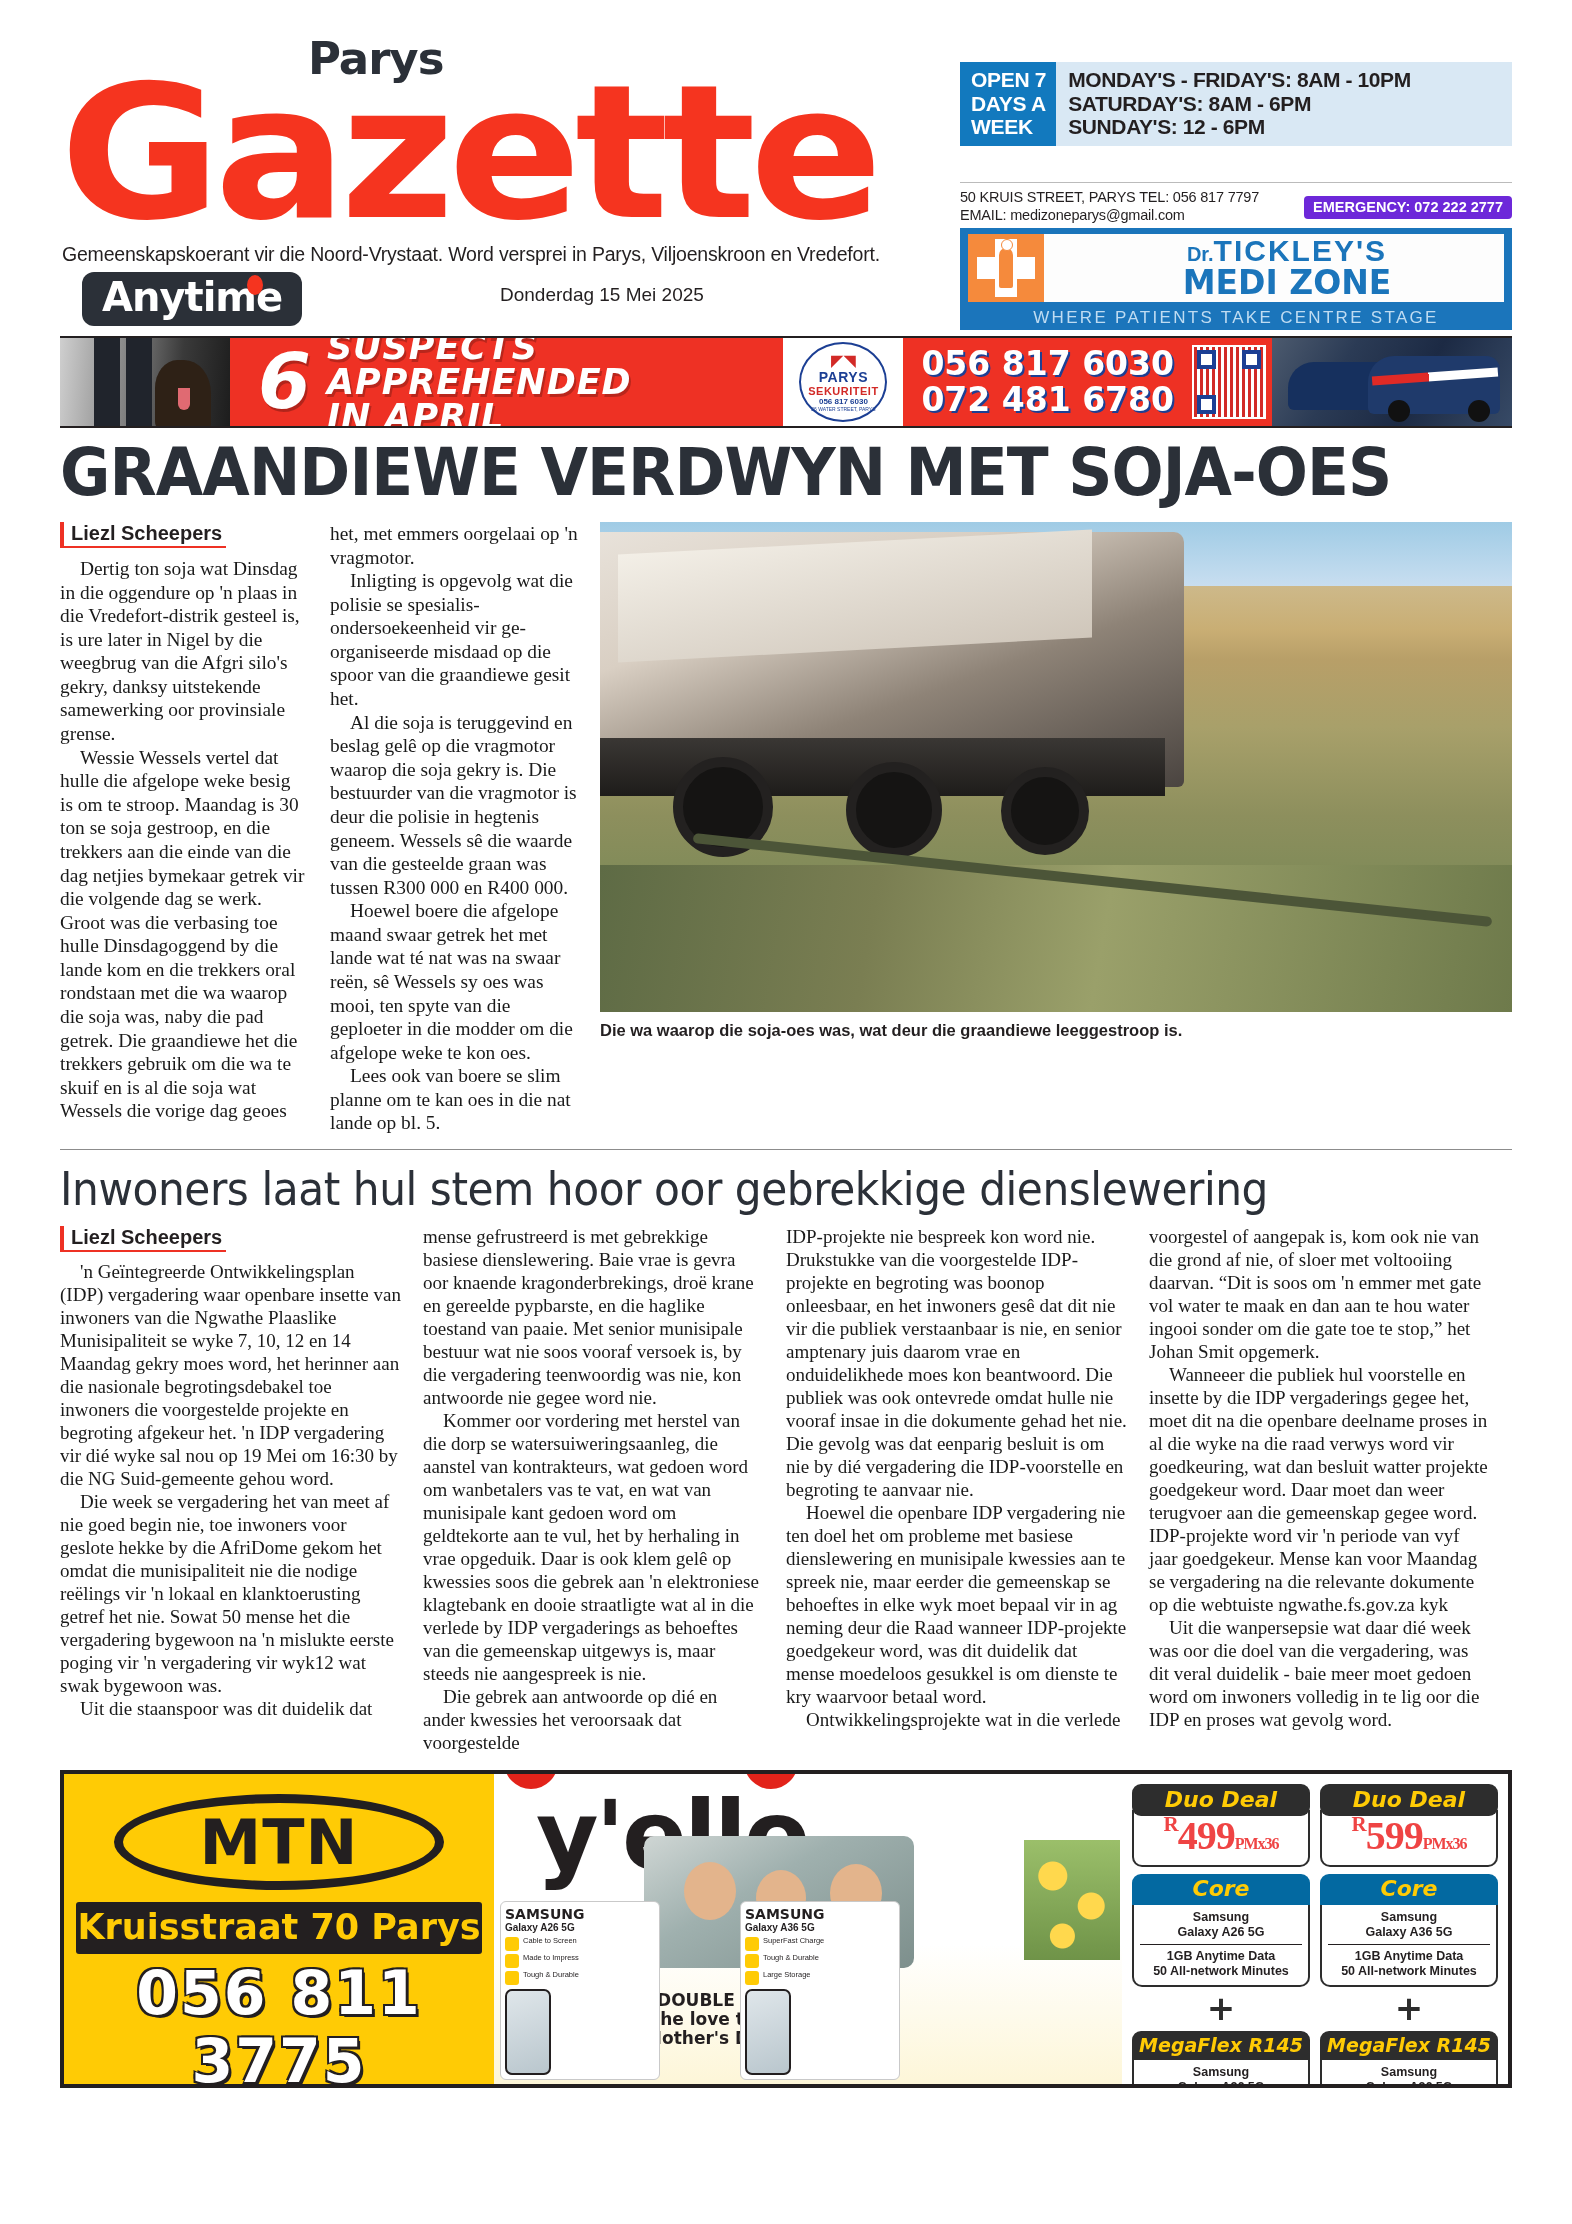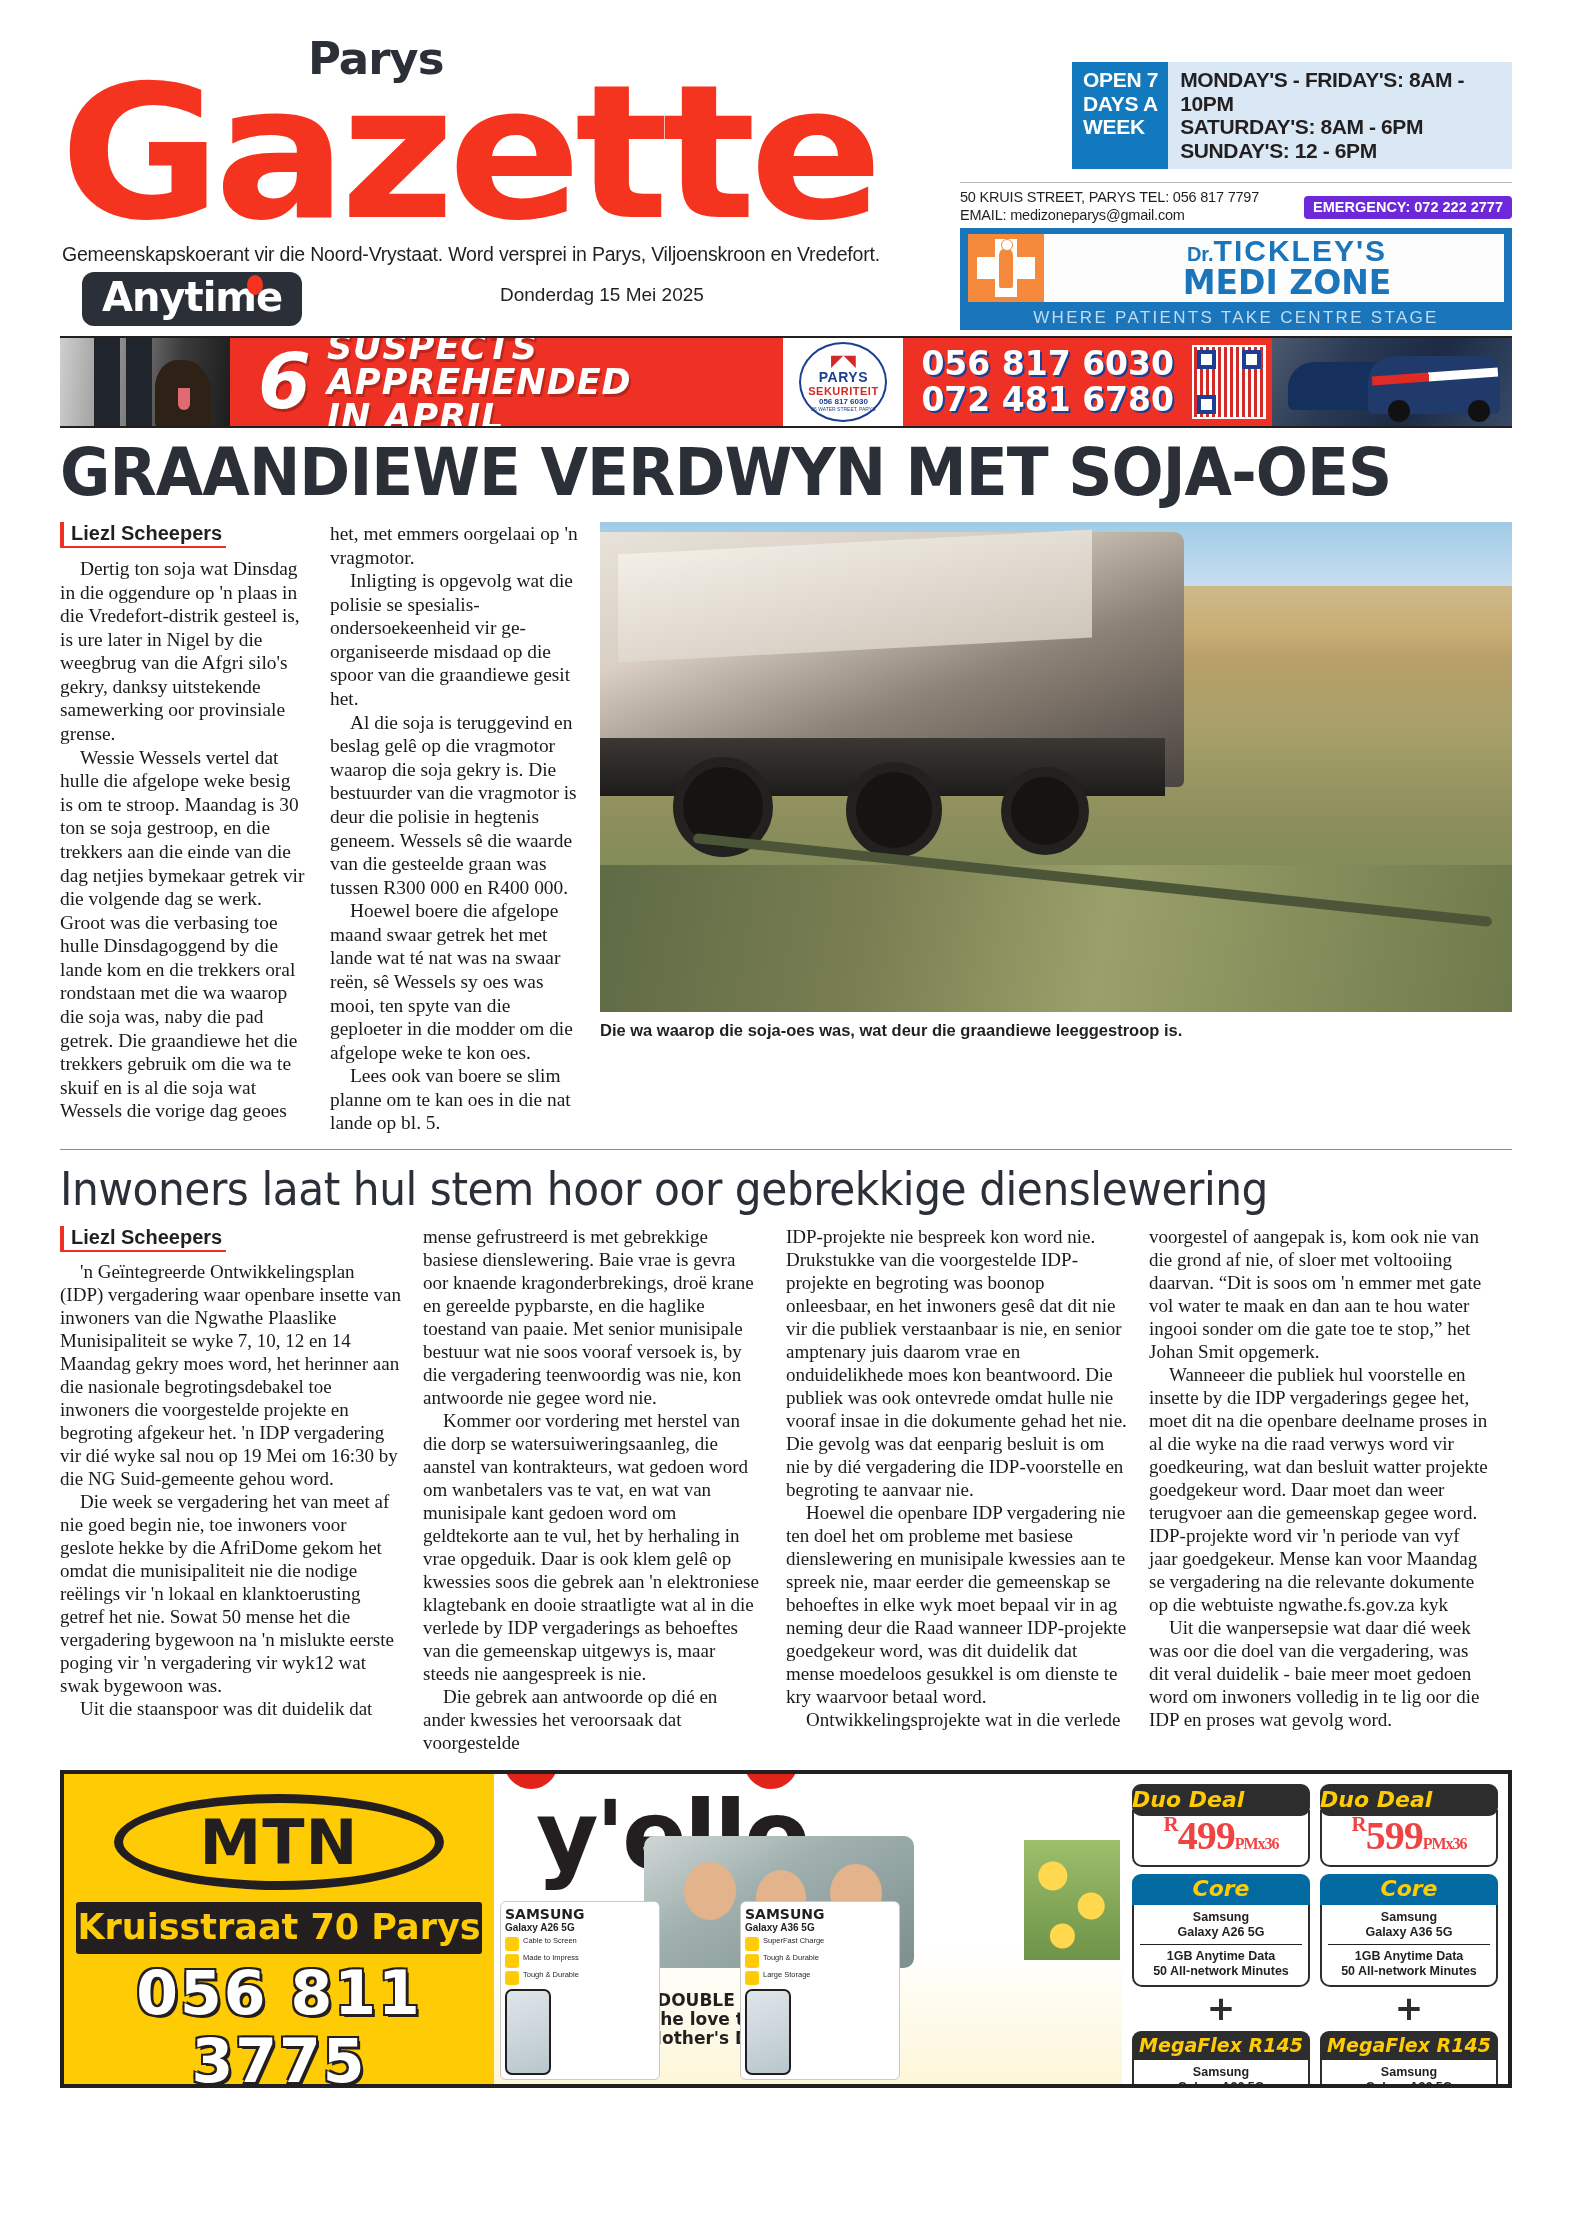--- a/index.html
+++ b/index.html
@@ -40,21 +40,21 @@
   .gratis .dot {
     position: absolute; width: 16px; height: 20px; border-radius: 50%;
     background: #f5341f; right: 39px; top: 3px;
   }
   .issue-date {
     position: absolute; left: 440px; top: 284px;
     font-size: 19px; color: #231f20;
   }
 
   
-  .hours-box { position: absolute; right: 0; top: 62px; width: 440px; display: flex; }
+  .hours-box { position: absolute; right: 0; top: 62px; width: 552px; display: flex; }
   .hours-left {
     background: #1279be; color: #fff; font-weight: bold; font-size: 21px;
     padding: 6px 10px 7px 11px; line-height: 1.12; letter-spacing: -0.3px;
   }
   .hours-right {
     background: #d9e8f4; color: #231f20; font-weight: bold; font-size: 21px;
     padding: 6px 10px 7px 12px; line-height: 1.12; flex: 1; letter-spacing: -0.4px;
   }
   .contact-row {
     position: absolute; right: 0; top: 182px; width: 552px;
@@ -342,21 +342,21 @@
   .feat .ic { width:14px; height:14px; background:#ffcb05; border-radius:3px; flex:none; }
   .feat .tx { font-size:7.5px; line-height:1.1; }
   .handset {
     width: 46px; height: 86px; border-radius: 7px; border:2px solid #231f20;
     background: linear-gradient(160deg,#dfe6ea,#b9c6cd); margin-top:4px;
   }
 
   .mtn-right { width: 386px; display: flex; gap: 10px; padding: 10px 10px 8px; flex: none; background:#fff; }
   .deal-col { flex: 1; display: flex; flex-direction: column; gap: 7px; }
   .blk-head {
-    background:#2d2d2d; color:#ffcb05; text-align:left; border-radius:9px;
+    background:#2d2d2d; color:#ffcb05; text-align:center; border-radius:9px;
     font-family:"DejaVu Sans",sans-serif; font-weight:bold; font-style:italic;
     font-size:22px; padding:3px 0 4px;
   }
   .price-box {
     border:2px solid #2d2d2d; border-top:none; border-radius:0 0 10px 10px;
     text-align:center; padding:2px 0 6px; margin-top:-6px;
   }
   .price-box .p {
     font-family:Liberation Serif, serif; font-weight:bold; color:#ef4444;
     font-size: 40px; letter-spacing:-1px;

